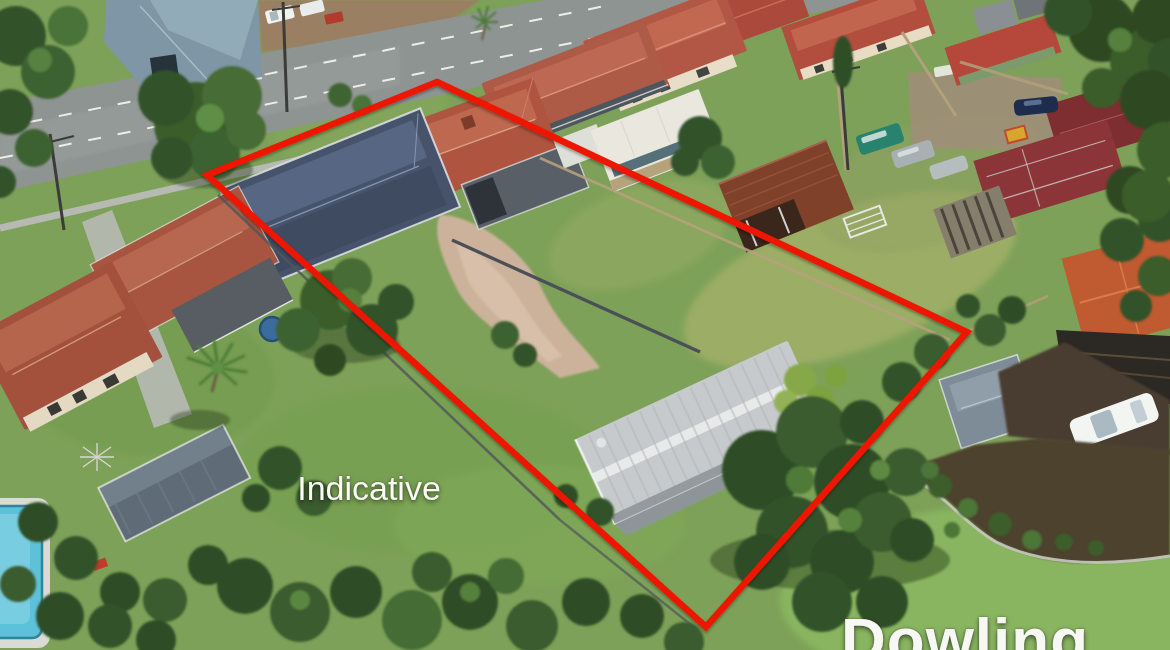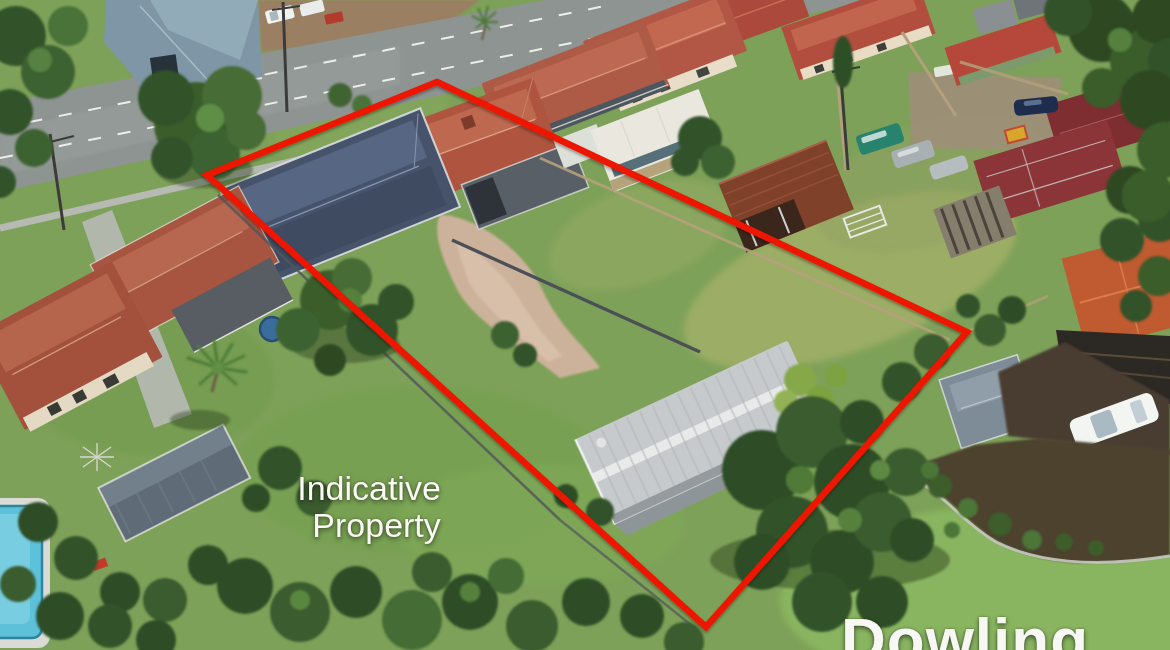--- a/index.html
+++ b/index.html
@@ -2,21 +2,21 @@
 <html><head>
 <meta charset="utf-8">
 <style>
   html,body{margin:0;padding:0;background:#111;}
   #stage{position:relative;width:1170px;height:650px;overflow:hidden;
          font-family:"Liberation Sans",sans-serif;background:#7ea159;}
   #stage svg{position:absolute;left:0;top:0;}
   .label{position:absolute;color:#fbfbf6;
          text-shadow:0 2px 5px rgba(0,0,0,.55),0 0 2px rgba(0,0,0,.35);}
   .boundary-note{left:369px;top:470px;transform:translateX(-50%);
-         font-size:34px;line-height:37px;text-align:right;font-weight:400;white-space:nowrap;}
+         font-size:34px;line-height:37px;text-align:center;font-weight:400;white-space:nowrap;}
   .boundary-note span{display:block;}
   .street-name{left:841px;top:604px;font-size:62px;font-weight:700;letter-spacing:1px;white-space:nowrap;}
 </style>
 </head>
 <body>
 
 <div id="stage">
 <svg width="1170" height="650" viewBox="0 0 1170 650">
   <defs>
     <filter id="soft">
@@ -458,16 +458,15 @@
           <line x1="218" y1="368" x2="200" y2="384"></line>
     </g>
     <circle cx="218" cy="368" r="6" fill="#5e9045"></circle>
   </g>
 
   <polygon fill="none" stroke-linejoin="miter" stroke-miterlimit="8" filter="url(#lineShadow)" points="437,82 967,332 706,627 207,175" stroke="#ed1506" stroke-width="6.5"></polygon>
 </svg>
 
 <div class="label boundary-note" style="color: rgb(251, 251, 246);">
   <span>Indicative</span>
-  <span>Property</span>
 </div>
 <div class="label street-name" style="color: rgb(247, 247, 243);">Dowling</div>
 </div>
 
 </body></html>

